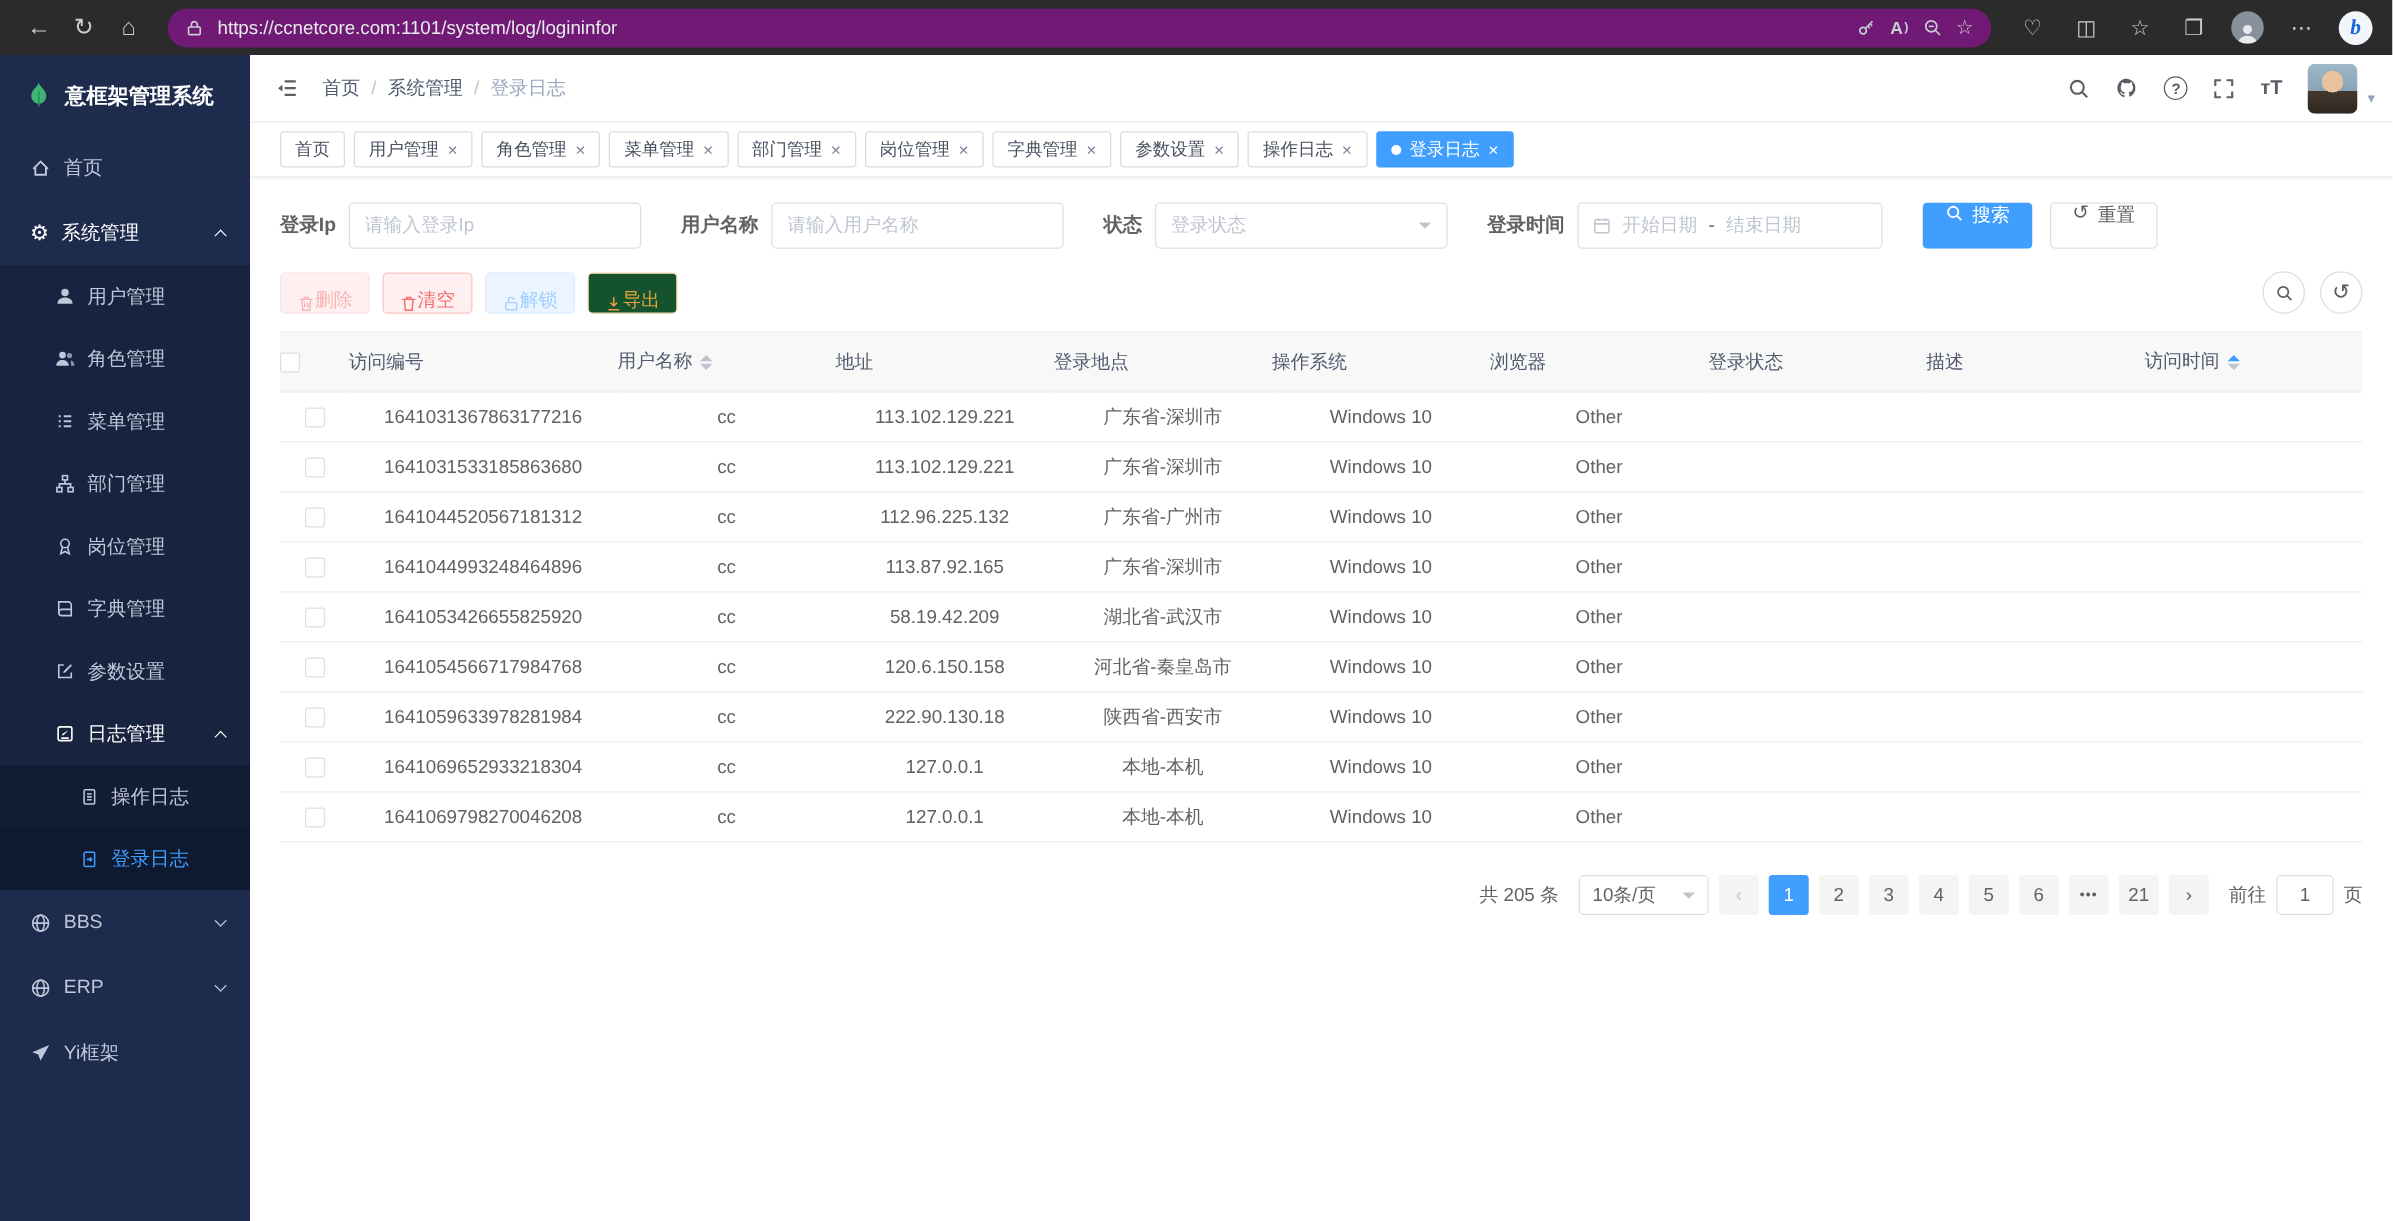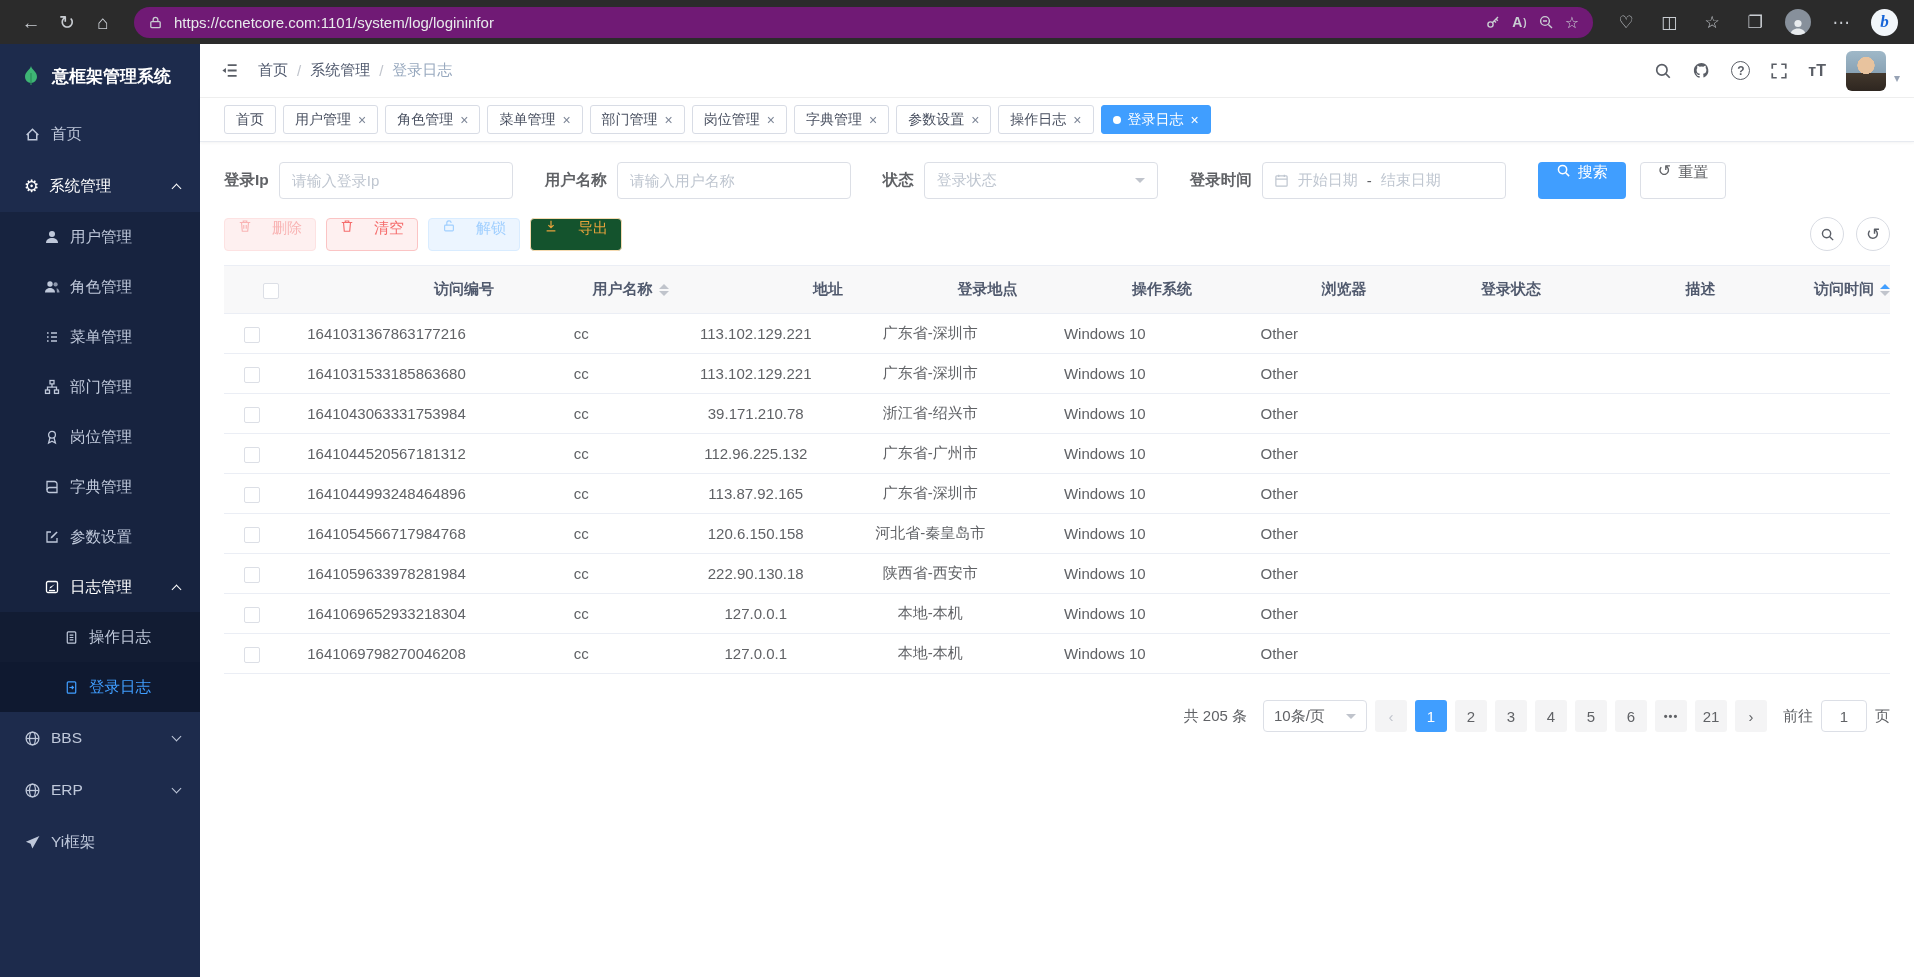--- a/index.html
+++ b/index.html
@@ -80,30 +80,30 @@
   .selcaret{width:0;height:0;border:5px solid transparent;border-top-color:#c0c4cc;margin-top:5px}
   .daterange{width:244px;height:37px;border:1px solid #dcdfe6;border-radius:4px;display:flex;align-items:center;
     gap:9px;padding:0 11px;background:#fff;cursor:pointer}
   .dr-sep{color:#606266;font-size:15px}
   .btn{height:37px;border-radius:4px;display:inline-flex;align-items:flex-start;gap:7px;font-size:15px;padding:0 17px;cursor:pointer;border:1px solid transparent}
   .btn-primary{background:#409eff;color:#fff}
   .btn-plain{background:#fff;border-color:#dcdfe6;color:#606266;margin-left:14px}
   .reset-glyph{font-size:16px;line-height:1}
 
   .tools{display:flex;align-items:center;margin-top:18px}
-  .tbtn{height:33px;border-radius:4px;display:inline-flex;align-items:flex-start;gap:20px;font-size:15px;padding:0 13px;border:1px solid;margin-right:10px;cursor:pointer;background:#fff}
+  .tbtn{height:33px;border-radius:4px;display:inline-flex;align-items:flex-end;gap:0;font-size:15px;padding:0 13px;border:1px solid;margin-right:10px;cursor:pointer;background:#fff}
   .t-del{background:#fef0f0;border-color:#fde2e2;color:#f9b4b4}
   .t-clear{background:#fef0f0;border-color:#fbc4c4;color:#f56c6c}
   .t-unlock{background:#ecf5ff;border-color:#d9ecff;color:#a0cfff}
   .t-export{background:#14532d;border-color:#f5dab1;color:#e6a23c}
   .tools-right{margin-left:auto;display:flex;gap:12px}
   .cbtn{width:34px;height:34px;border-radius:50%;border:1px solid #d9dce3;display:flex;align-items:center;justify-content:center;color:#5a5e66;background:#fff;cursor:pointer;font-size:17px}
 
   table{width:100%;border-collapse:collapse;table-layout:fixed;margin-top:14px}
-  th{height:48px;background:#f8f8f9;color:#515a6e;font-size:15px;border-top:1px solid #ebeef5;border-bottom:1px solid #ebeef5;font-weight:bold;text-align:right;white-space:nowrap}
+  th{height:48px;background:#f8f8f9;color:#515a6e;font-size:15px;border-top:1px solid #ebeef5;border-bottom:1px solid #ebeef5;font-weight:normal;text-align:left;white-space:nowrap}
   td{height:40px;border-bottom:1px solid #ebeef5;color:#606266;font-size:15px;text-align:center;white-space:nowrap;overflow:hidden}
   .cb{display:inline-block;width:16px;height:16px;border:1px solid #dcdfe6;border-radius:2px;background:#fff;vertical-align:middle;cursor:pointer}
   .sorter{display:inline-flex;flex-direction:column;vertical-align:middle;margin-left:6px}
   .cu{width:0;height:0;border:5px solid transparent;border-bottom-color:#c0c4cc;margin-bottom:2px}
   .cd{width:0;height:0;border:5px solid transparent;border-top-color:#c0c4cc}
   .cu.on{border-bottom-color:#409eff}
 
   .pager{display:flex;align-items:center;justify-content:flex-end;margin-top:26px;color:#606266;font-size:15px;gap:8px}
   .ptotal{margin-right:8px}
   .psize{width:104px;height:32px;border:1px solid #dcdfe6;border-radius:4px;display:flex;align-items:center;justify-content:space-between;padding:0 10px;color:#606266;cursor:pointer}
@@ -553,48 +553,48 @@
               <td>113.102.129.221</td>
               <td>广东省-深圳市</td>
               <td>Windows 10</td>
               <td>Other</td>
               <td></td>
               <td></td>
               <td></td>
             </tr>
             <tr>
               <td><span class="cb"></span></td>
-              <td>1641043063331753984</td>
-              <td>cc</td>
-              <td>39.171.210.78</td>
-              <td>浙江省-绍兴市</td>
-              <td>Windows 10</td>
-              <td>Other</td>
-              <td></td>
-              <td></td>
-              <td></td>
-            </tr>
-            <tr>
-              <td><span class="cb"></span></td>
               <td>1641044520567181312</td>
               <td>cc</td>
               <td>112.96.225.132</td>
               <td>广东省-广州市</td>
               <td>Windows 10</td>
               <td>Other</td>
               <td></td>
               <td></td>
               <td></td>
             </tr>
             <tr>
               <td><span class="cb"></span></td>
               <td>1641044993248464896</td>
               <td>cc</td>
               <td>113.87.92.165</td>
               <td>广东省-深圳市</td>
+              <td>Windows 10</td>
+              <td>Other</td>
+              <td></td>
+              <td></td>
+              <td></td>
+            </tr>
+            <tr>
+              <td><span class="cb"></span></td>
+              <td>1641053426655825920</td>
+              <td>cc</td>
+              <td>58.19.42.209</td>
+              <td>湖北省-武汉市</td>
               <td>Windows 10</td>
               <td>Other</td>
               <td></td>
               <td></td>
               <td></td>
             </tr>
             <tr>
               <td><span class="cb"></span></td>
               <td>1641054566717984768</td>
               <td>cc</td>

